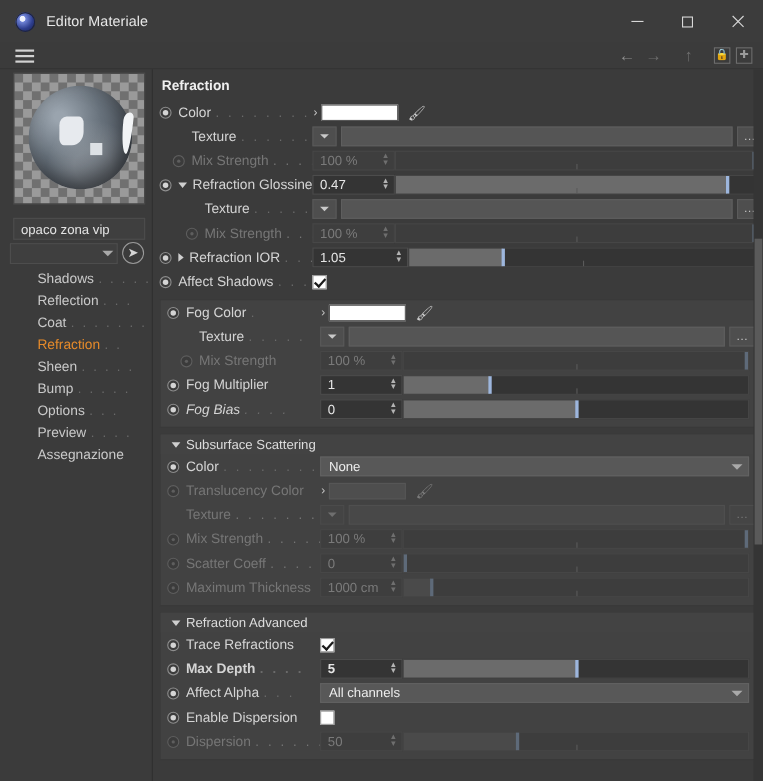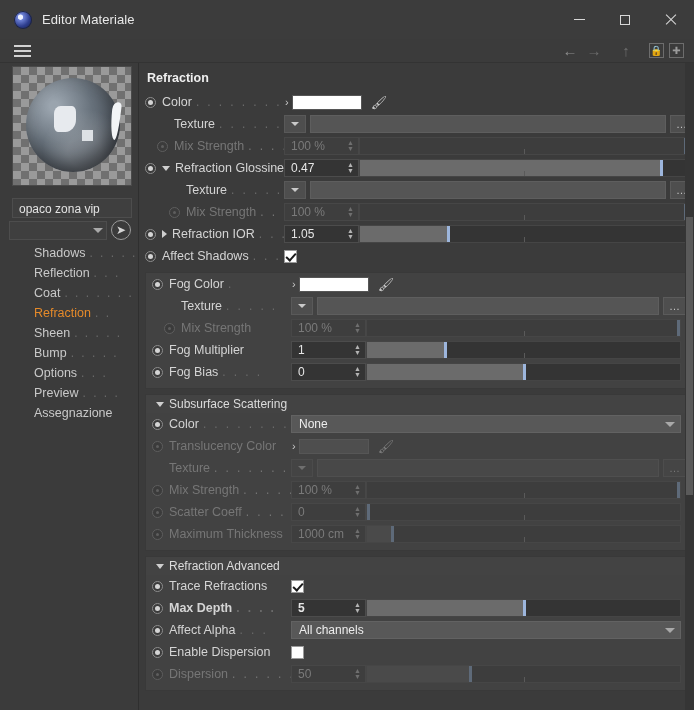--- a/index.html
+++ b/index.html
@@ -396,21 +396,21 @@
           </div>
           <div style="width: 6px; flex: 0 0 auto;"></div>
         </div>
         <div class="row" style="padding-left: 6px;">
           <div class="radio"></div>
           <div class="lblwrap" style="width: 122px;">
             <div class="tri-r" style="align-self: center;"></div>
             <span class="lbl">Refraction IOR</span>
             <span class="dots">. . . . .</span>
           </div>
-          <div class="numbox" style="width: 75px;">
+          <div class="numbox" style="width: 87px;">
             <span class="numval">1.05</span>
             <span class="spin">
               <span>▲</span>
               <span>▼</span>
             </span>
           </div>
           <div class="slider">
             <div class="sfill" style="width: 27%;"></div>
             <div class="stick" style="left: 50%;"></div>
             <div class="shandle" style="left: calc(27% - 1px);"></div>
@@ -483,21 +483,21 @@
             </div>
             <div class="slider">
               <div class="sfill" style="width: 25%;"></div>
               <div class="stick" style="left: 50%;"></div>
               <div class="shandle" style="left: calc(25% - 1px);"></div>
             </div>
             <div style="width: 6px; flex: 0 0 auto;"></div>
           </div>
           <div class="row" style="padding-left: 6px;">
             <div class="radio"></div>
-            <div class="lblwrap" style="width: 122px;">
+            <div class="lblwrap" style="width: 122px; font-style: italic;">
               <span class="lbl">Fog Bias</span>
               <span class="dots">. . . .</span>
             </div>
             <div class="numbox" style="width: 75px;">
               <span class="numval">0</span>
               <span class="spin">
                 <span>▲</span>
                 <span>▼</span>
               </span>
             </div>

